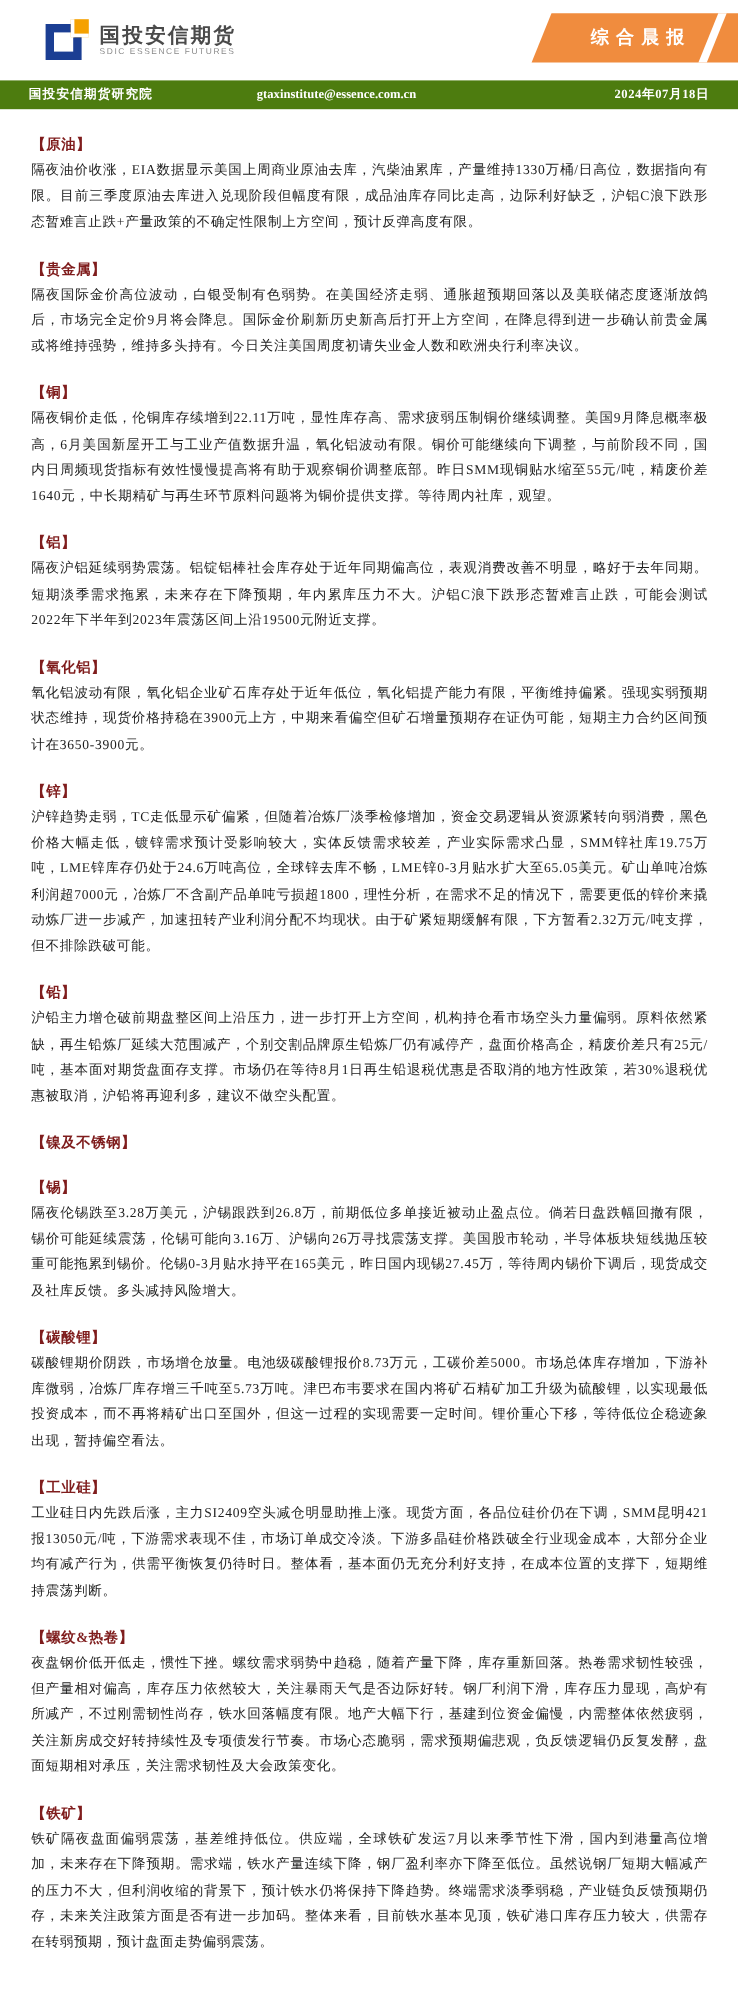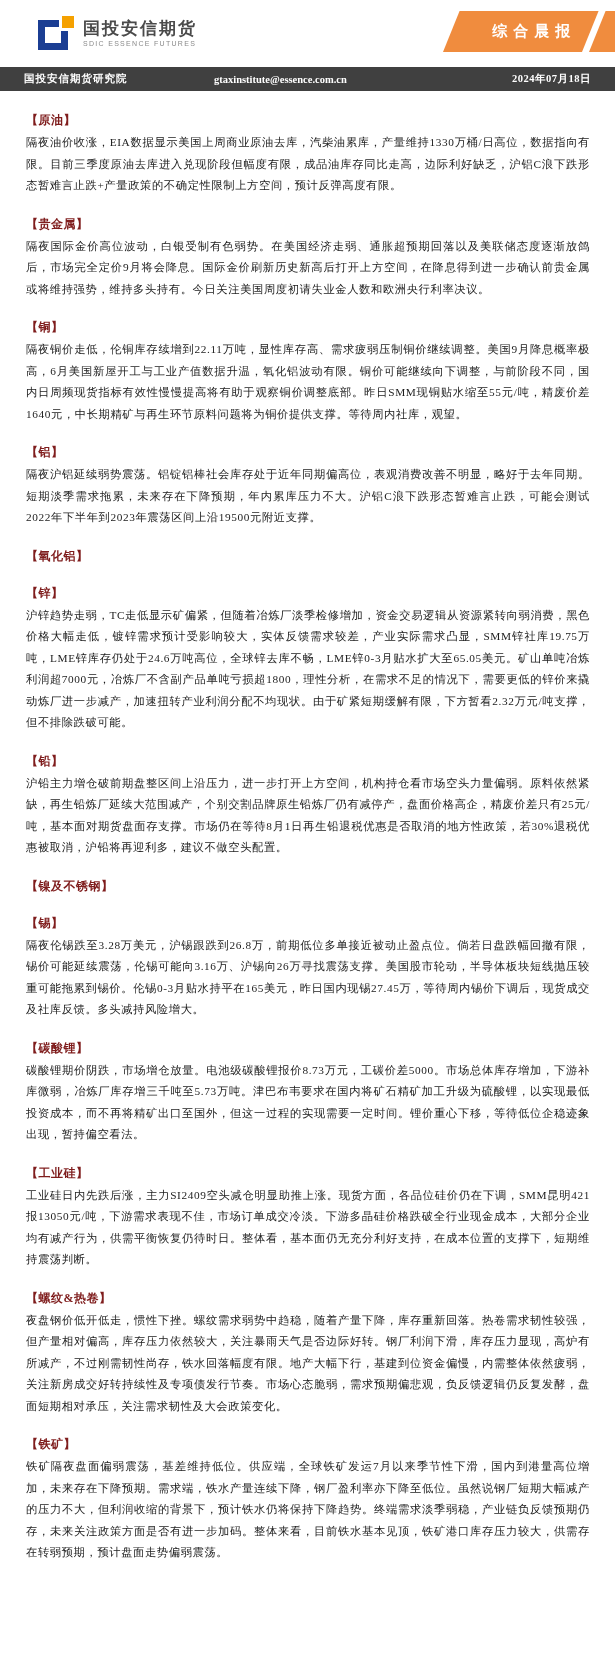--- a/index.html
+++ b/index.html
@@ -17,41 +17,41 @@
   .logo-mark { position: relative; width: 36px; height: 36px; margin-right: 9px; }
   .logo-frame {
     position: absolute; left: 0; top: 4px; width: 30px; height: 30px;
     border: 7px solid #1b3e93;
   }
   .logo-orange {
     position: absolute; right: 0; top: 0; width: 15px; height: 15px;
     background: #f5a100; border-left: 3px solid #fff; border-bottom: 3px solid #fff;
   }
   .logo-text-cn { font-size: 17px; letter-spacing: 2px; color: #4a4a4a; font-weight: 600;
-    font-family: Liberation Mono, monospace; line-height: 1.1; }
+    font-family: Liberation Sans, sans-serif; line-height: 1.1; }
   .logo-text-en { font-size: 7px; letter-spacing: 1.3px; color: #8a8a8a;
     font-family: "Liberation Sans", sans-serif; }
 
   .banner {
     position: absolute; right: 0; top: 11px; width: 172px; height: 41px;
     background: #f08c3e; transform: skewX(-22deg); transform-origin: bottom left;
     display: flex; align-items: center; justify-content: center;
   }
   .banner-slash {
     position: absolute; right: 26px; top: 0; width: 7px; height: 41px; background: #ffffff;
   }
   .banner-label {
     transform: skewX(22deg); color: #ffffff; font-weight: bold; font-size: 15px;
     letter-spacing: 6px; padding-left: 4px; text-indent: -10px; white-space: nowrap;
   }
 
   
   .infobar {
     position: absolute; left: 0; top: 67px; width: 615px; height: 21px;
-    background: #404040; color: #ffffff; display: flex; align-items: center;
+    background: #4d7c0f; color: #ffffff; display: flex; align-items: center;
     padding: 12px 24px; font-size: 10.5px; font-weight: bold;
   }
   .infobar .inst { width: 190px; letter-spacing: 1px; }
   .infobar .mail { flex: 1; font-family: Liberation Serif, serif; letter-spacing: 0; }
   .infobar .date { letter-spacing: 0.5px; }
 
   
   .report {
     position: absolute; left: 0; top: 88px; width: 615px;
     padding: 22px 25px 0 26px;
@@ -109,20 +109,21 @@
     <div class="section-text">隔夜铜价走低，伦铜库存续增到22.11万吨，显性库存高、需求疲弱压制铜价继续调整。美国9月降息概率极高，6月美国新屋开工与工业产值数据升温，氧化铝波动有限。铜价可能继续向下调整，与前阶段不同，国内日周频现货指标有效性慢慢提高将有助于观察铜价调整底部。昨日SMM现铜贴水缩至55元/吨，精废价差1640元，中长期精矿与再生环节原料问题将为铜价提供支撑。等待周内社库，观望。</div>
   </div>
 
   <div class="section">
     <div class="section-title">【铝】</div>
     <div class="section-text">隔夜沪铝延续弱势震荡。铝锭铝棒社会库存处于近年同期偏高位，表观消费改善不明显，略好于去年同期。短期淡季需求拖累，未来存在下降预期，年内累库压力不大。沪铝C浪下跌形态暂难言止跌，可能会测试2022年下半年到2023年震荡区间上沿19500元附近支撑。</div>
   </div>
 
   <div class="section">
     <div class="section-title">【氧化铝】</div>
+    <div class="section-text">氧化铝波动有限，氧化铝企业矿石库存处于近年低位，氧化铝提产能力有限，平衡维持偏紧。强现实弱预期状态维持，现货价格持稳在3900元上方，中期来看偏空但矿石增量预期存在证伪可能，短期主力合约区间预计在3650-3900元。</div>
   </div>
 
   <div class="section">
     <div class="section-title">【锌】</div>
     <div class="section-text">沪锌趋势走弱，TC走低显示矿偏紧，但随着冶炼厂淡季检修增加，资金交易逻辑从资源紧转向弱消费，黑色价格大幅走低，镀锌需求预计受影响较大，实体反馈需求较差，产业实际需求凸显，SMM锌社库19.75万吨，LME锌库存仍处于24.6万吨高位，全球锌去库不畅，LME锌0-3月贴水扩大至65.05美元。矿山单吨冶炼利润超7000元，冶炼厂不含副产品单吨亏损超1800，理性分析，在需求不足的情况下，需要更低的锌价来撬动炼厂进一步减产，加速扭转产业利润分配不均现状。由于矿紧短期缓解有限，下方暂看2.32万元/吨支撑，但不排除跌破可能。</div>
   </div>
 
   <div class="section">
     <div class="section-title">【铅】</div>
     <div class="section-text">沪铅主力增仓破前期盘整区间上沿压力，进一步打开上方空间，机构持仓看市场空头力量偏弱。原料依然紧缺，再生铅炼厂延续大范围减产，个别交割品牌原生铅炼厂仍有减停产，盘面价格高企，精废价差只有25元/吨，基本面对期货盘面存支撑。市场仍在等待8月1日再生铅退税优惠是否取消的地方性政策，若30%退税优惠被取消，沪铅将再迎利多，建议不做空头配置。</div>

